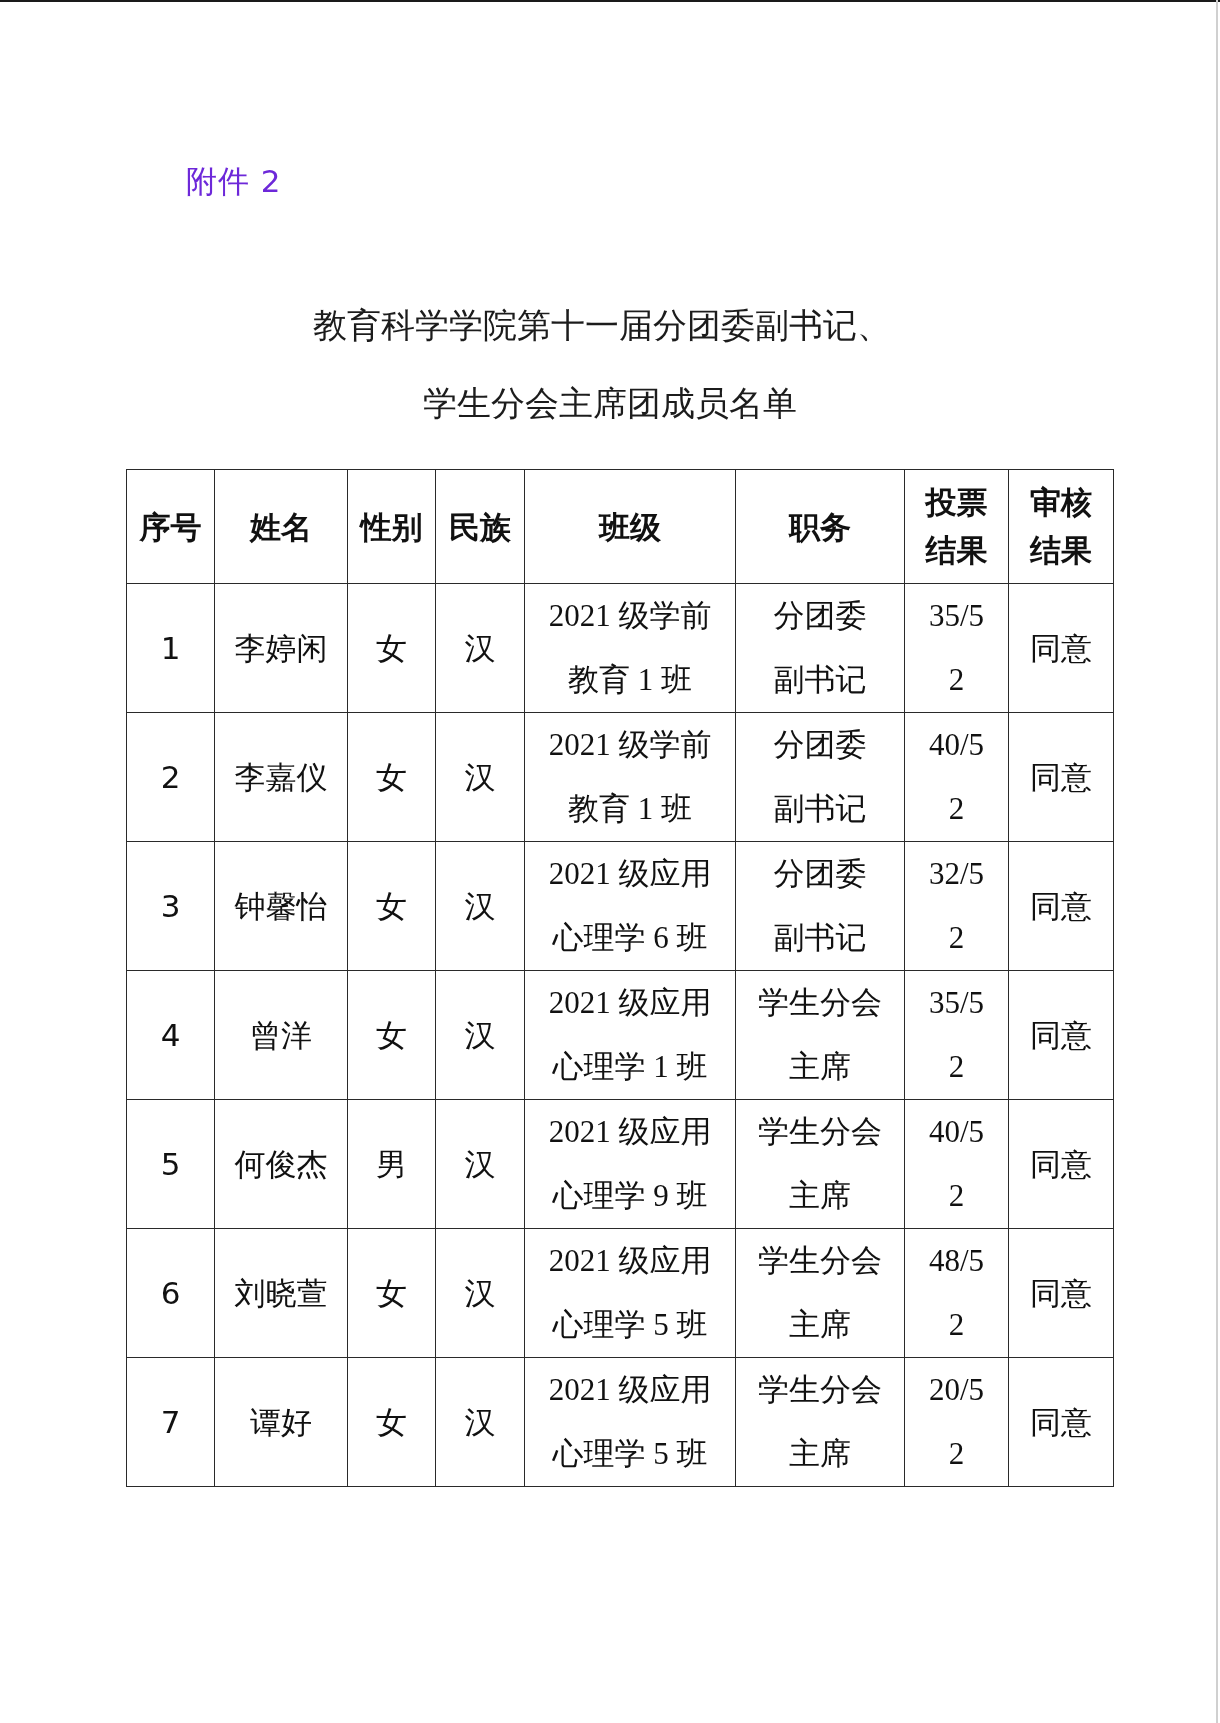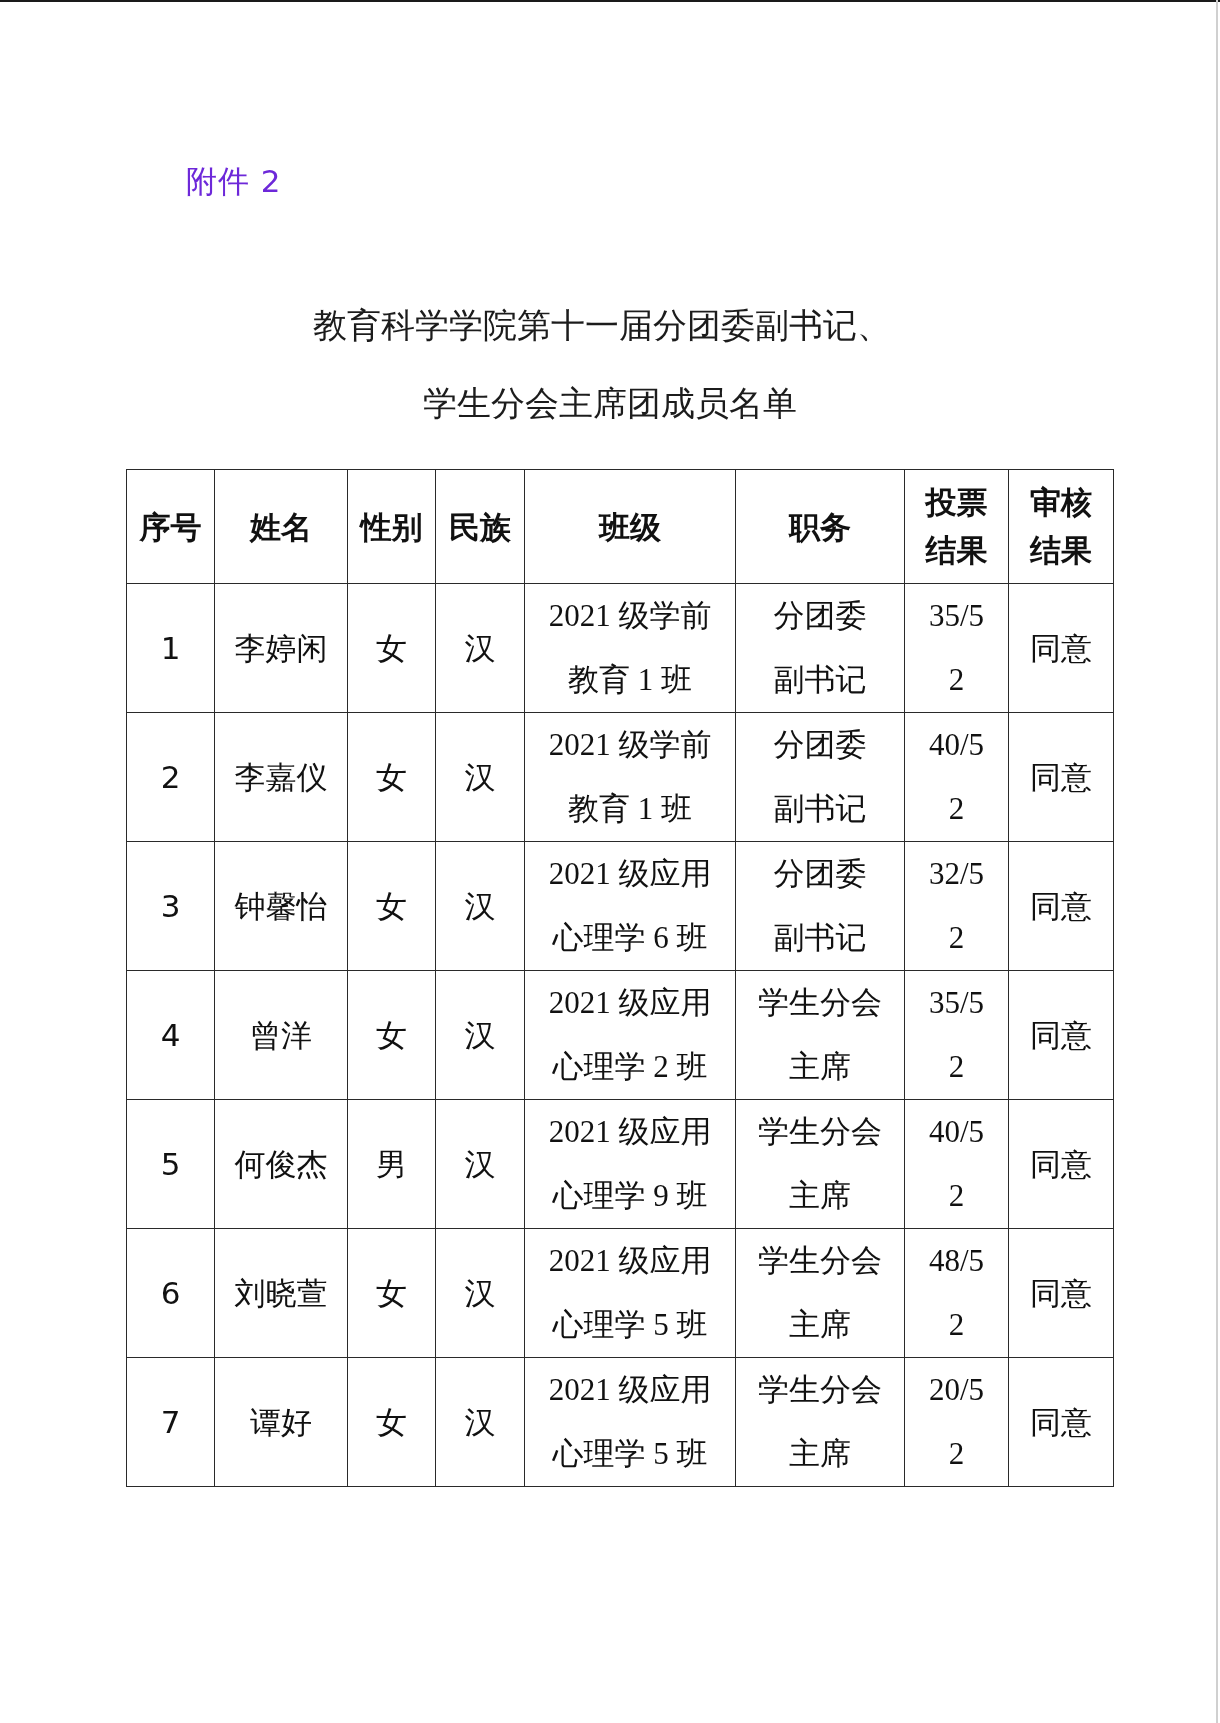--- a/index.html
+++ b/index.html
@@ -185,21 +185,21 @@
         </td>
       <td>同意</td>
     </tr>
     <tr>
       <td>4</td>
       <td>曾洋</td>
       <td>女</td>
       <td>汉</td>
       <td class="two-line">
           <span>2021 级应用</span>
-          <span>心理学 2 班</span>
+          <span>心理学 1 班</span>
         </td>
       <td class="two-line">
           <span>学生分会</span>
           <span>主席</span>
         </td>
       <td class="two-line">
           <span>35/5</span>
           <span>2</span>
         </td>
       <td>同意</td>

